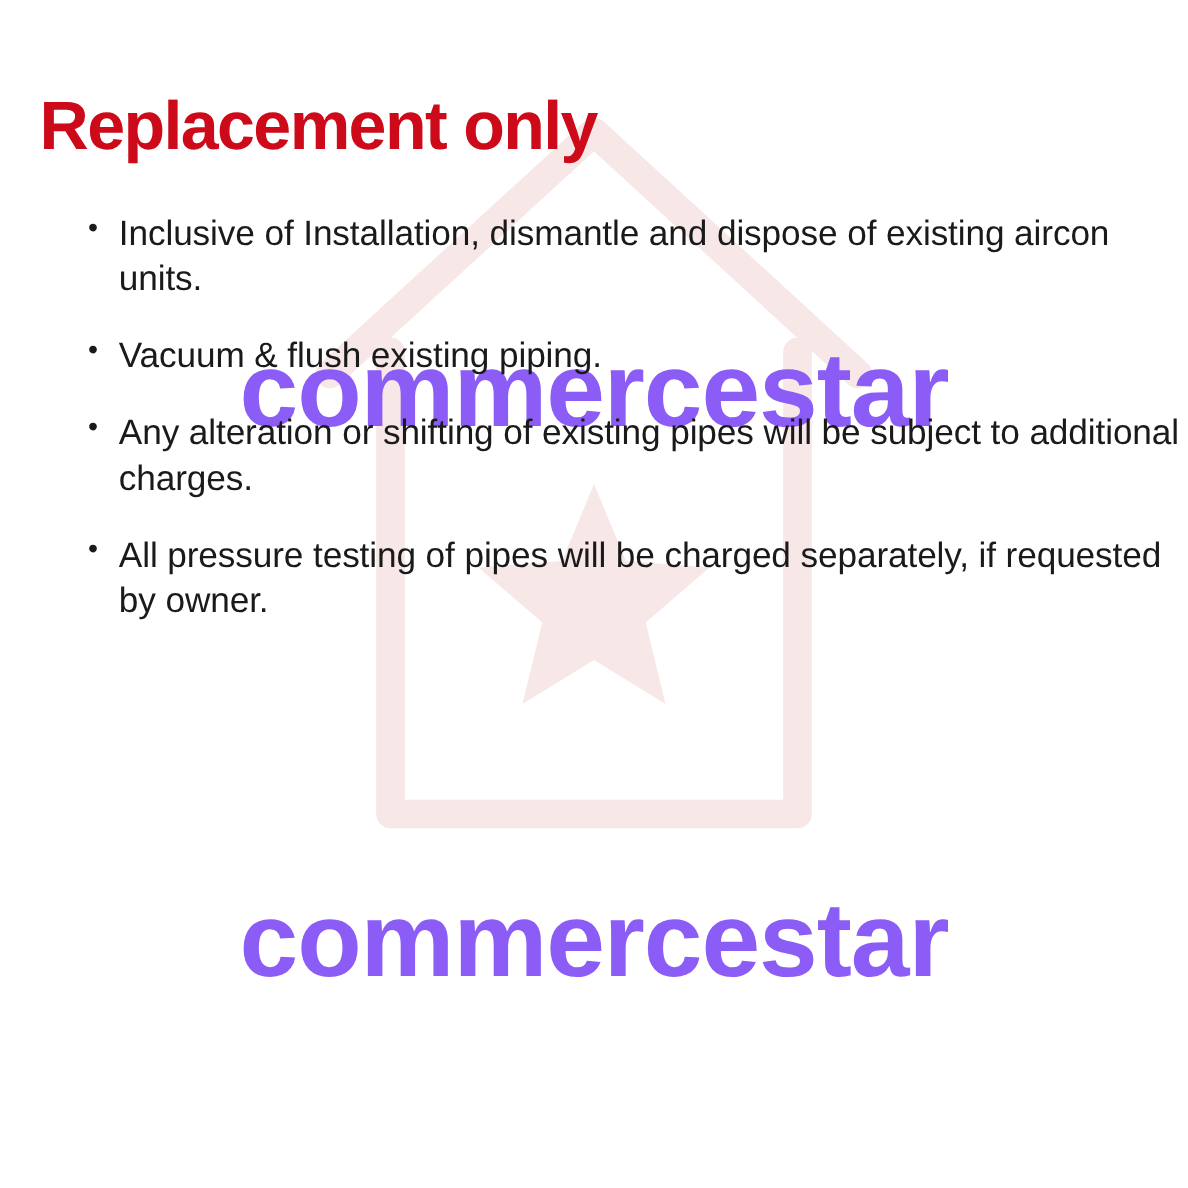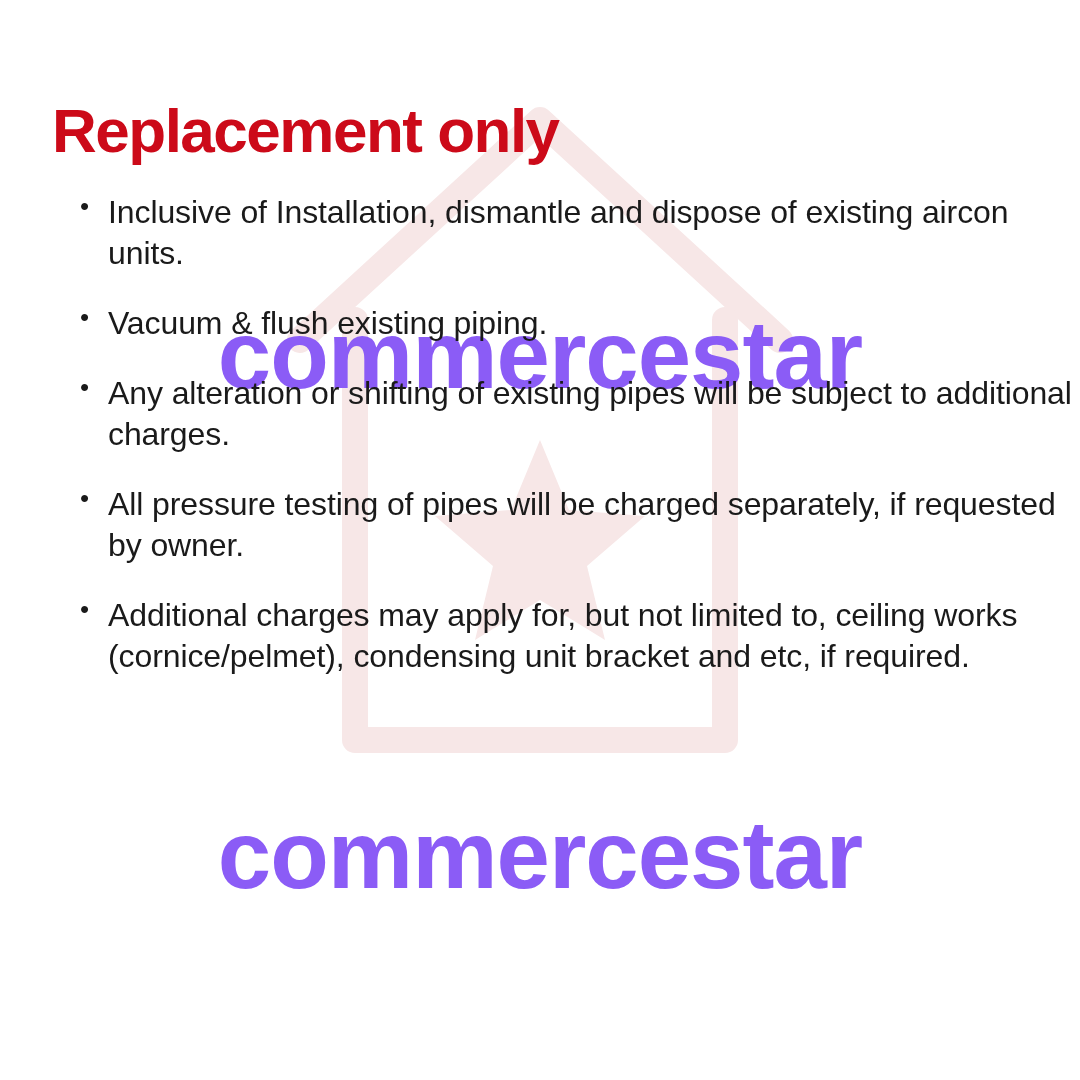--- a/index.html
+++ b/index.html
@@ -61,21 +61,21 @@
   .title {
     position: absolute;
     left: 36px;
     top: 82px;
     font-family: "Liberation Sans", sans-serif;
     font-weight: 700;
     font-size: 62px;
     line-height: 1.05;
     letter-spacing: -1.5px;
     color: #cc0a19;
-    margin: 16px;
+    margin: 0;
   }
   ul.bullets {
     position: absolute;
     left: 52px;
     top: 192px;
     width: 1000px;
     margin: 0;
     padding: 0 0 0 28px;
     list-style: none;
   }
@@ -117,17 +117,16 @@
   </div>
 
   <div class="content">
     <h1 class="title">Replacement only</h1>
 
     <ul class="bullets">
       <li>Inclusive of Installation, dismantle and dispose of existing aircon units.</li>
       <li>Vacuum &amp; flush existing piping.</li>
       <li>Any alteration or shifting of existing pipes will be subject to additional charges.</li>
       <li>All pressure testing of pipes will be charged separately, if requested by owner.</li>
-      <li>Additional charges may apply for, but not limited to, ceiling works (cornice/pelmet), condensing unit bracket and etc, if required.</li>
     </ul>
   </div>
 
 </div>
 
 </body></html>

